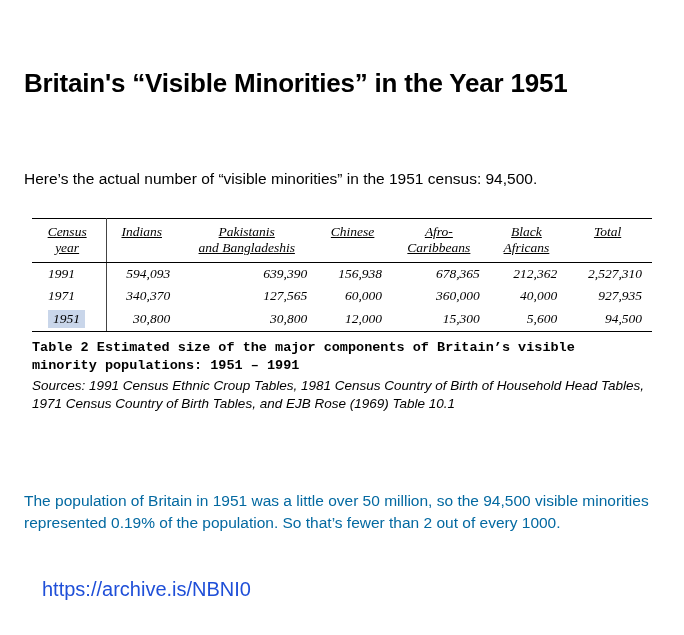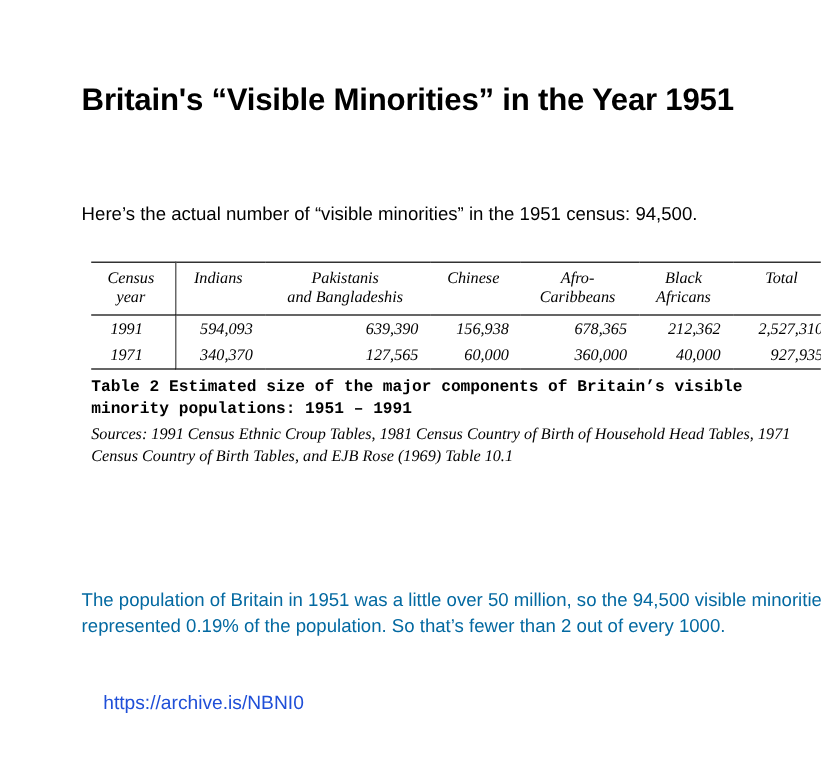--- a/index.html
+++ b/index.html
@@ -13,21 +13,20 @@
     font-family: "Liberation Sans", sans-serif;
     color: #000000;
     overflow: hidden;
     position: relative;
   }
   .page {
     position: relative;
     width: 608px;
     height: 635px;
     box-sizing: border-box;
-    margin-left: 44px;
   }
   .title {
     position: absolute;
     left: 24px;
     top: 68px;
     font-size: 26px;
     font-weight: bold;
     letter-spacing: -0.2px;
     color: #000;
     white-space: nowrap;
@@ -54,20 +53,21 @@
   }
   table.census thead th {
     font-style: italic;
     font-weight: normal;
     text-align: center;
     vertical-align: top;
     padding: 5px 12px 7px 8px;
     line-height: 1.15;
     border-bottom: 1.5px solid #000;
     border-top: 1.5px solid #000;
+    text-decoration: underline;
   }
   table.census thead th.firstcol {
     border-right: 1px solid #444;
   }
   table.census tbody td {
     text-align: right;
     padding: 3px 10px 3px 8px;
     font-style: italic;
     white-space: nowrap;
   }
@@ -88,40 +88,40 @@
   .caption {
     margin-top: 7px;
     font-family: Liberation Mono, monospace;
     font-size: 13.5px;
     font-weight: bold;
     line-height: 1.3;
     width: 610px;
   }
   .sources {
     margin-top: 3px;
-    font-family: Liberation Serif, serif;
+    font-family: Liberation Sans, sans-serif;
     font-size: 13.5px;
     font-style: italic;
     line-height: 1.3;
     width: 615px;
   }
   .body-text {
     position: absolute;
     left: 24px;
     top: 490px;
     width: 640px;
     font-size: 15.5px;
     line-height: 1.45;
     color: #0369a1;
   }
   .link {
     position: absolute;
     left: 42px;
     top: 578px;
-    font-size: 16px;
+    font-size: 20px;
     color: #1f4fd8;
     text-decoration: none;
     text-align: right;
   }
 </style>
 </head>
 <body>
 
 <div class="page">
 
@@ -172,20 +172,29 @@
         </tr>
         <tr>
           <td class="year"><span>1971</span></td>
           <td>340,370</td>
           <td>127,565</td>
           <td>60,000</td>
           <td>360,000</td>
           <td>40,000</td>
           <td>927,935</td>
         </tr>
+        <tr>
+          <td class="year"><span class="year-highlight">1951</span></td>
+          <td>30,800</td>
+          <td>30,800</td>
+          <td>12,000</td>
+          <td>15,300</td>
+          <td>5,600</td>
+          <td>94,500</td>
+        </tr>
       </tbody>
     </table>
 
     <div class="caption">Table 2 Estimated size of the major components of Britain’s visible minority populations: 1951 – 1991</div>
     <div class="sources">Sources: 1991 Census Ethnic Croup Tables, 1981 Census Country of Birth of Household Head Tables, 1971 Census Country of Birth Tables, and EJB Rose (1969) Table 10.1</div>
   </div>
 
   <div class="body-text">The population of Britain in 1951 was a little over 50 million, so the 94,500 visible minorities represented 0.19% of the population. So that’s fewer than 2 out of every 1000.</div>
 
   <a class="link" href="#">https://archive.is/NBNI0</a>

